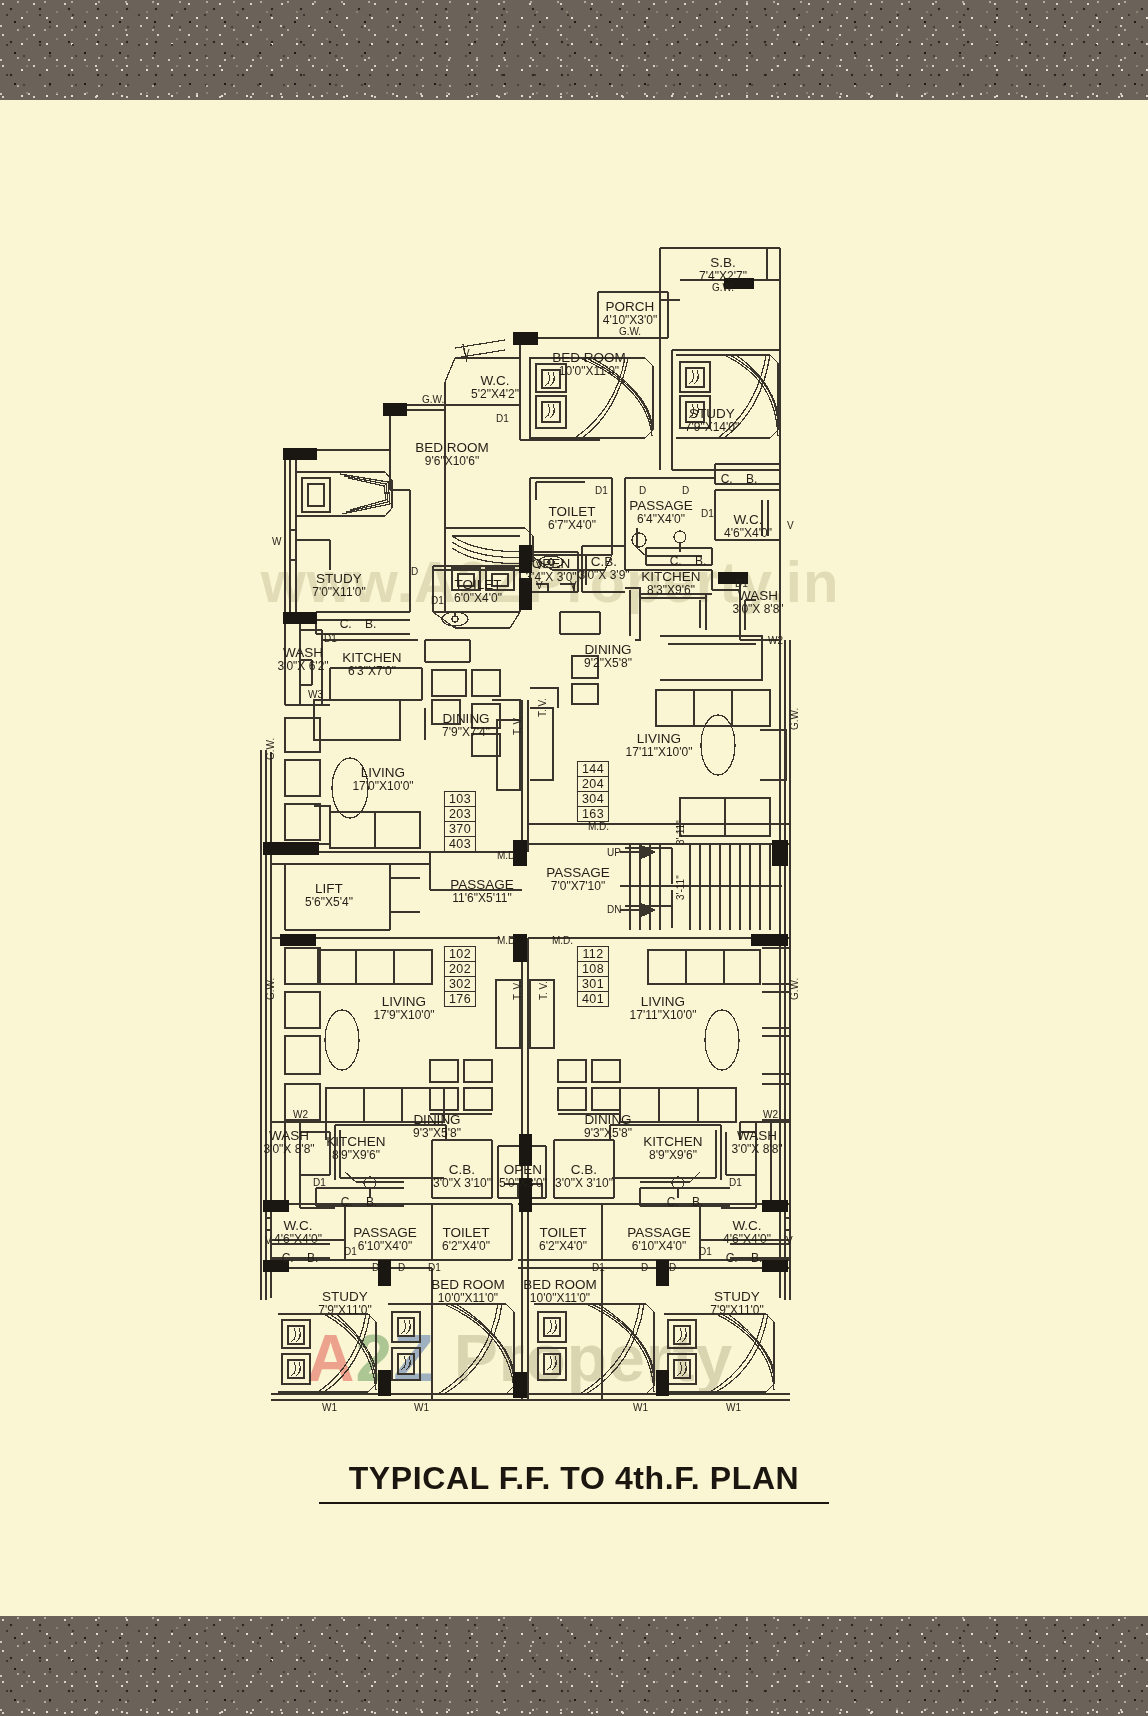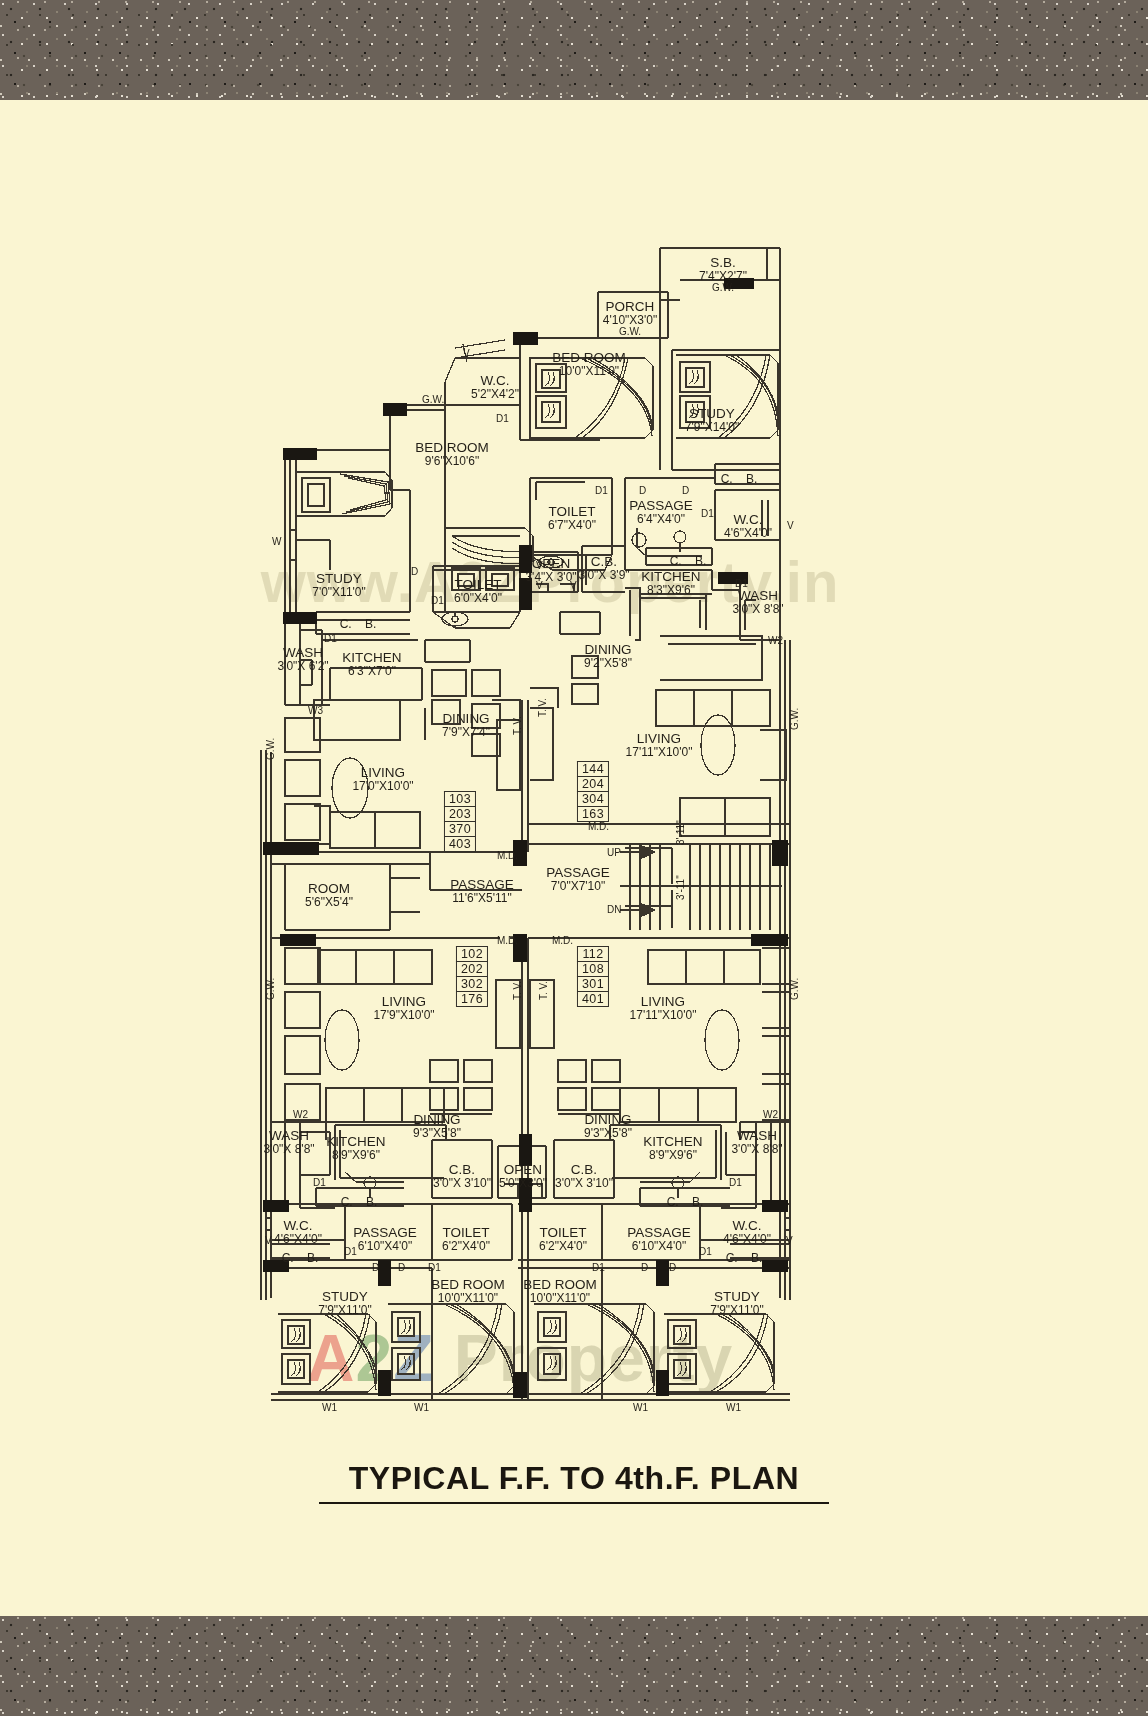--- a/index.html
+++ b/index.html
@@ -676,21 +676,21 @@
       </div>
       <div class="lbl ctr" style="left: 659px; top: 632px;">
         <div class="t13">LIVING</div>
         <div class="t12">17'11"X10'0"</div>
       </div>
       <div class="lbl ctr" style="left: 383px; top: 666px;">
         <div class="t13">LIVING</div>
         <div class="t12">17'0"X10'0"</div>
       </div>
       <div class="lbl ctr" style="left: 329px; top: 782px;">
-        <div class="t13">ROOM</div>
+        <div class="t13">LIFT</div>
         <div class="t12">5'6"X5'4"</div>
       </div>
       <div class="lbl ctr" style="left: 482px; top: 778px;">
         <div class="t13">PASSAGE</div>
         <div class="t12">11'6"X5'11"</div>
       </div>
       <div class="lbl ctr" style="left: 578px; top: 766px;">
         <div class="t13">PASSAGE</div>
         <div class="t12">7'0"X7'10"</div>
       </div>
@@ -794,21 +794,21 @@
         <div>203</div>
         <div>370</div>
         <div>403</div>
       </div>
       <div class="numstack" style="left: 593px; top: 661px;">
         <div>144</div>
         <div>204</div>
         <div>304</div>
         <div>163</div>
       </div>
-      <div class="numstack" style="left: 460px; top: 846px; margin-left: 12px;">
+      <div class="numstack" style="left: 460px; top: 846px;">
         <div>102</div>
         <div>202</div>
         <div>302</div>
         <div>176</div>
       </div>
       <div class="numstack" style="left: 593px; top: 846px;">
         <div>112</div>
         <div>108</div>
         <div>301</div>
         <div>401</div>
@@ -822,21 +822,21 @@
       <div class="lbl t10" style="left: 431px; top: 496px;">D1</div>
       <div class="lbl t10" style="left: 595px; top: 386px;">D1</div>
       <div class="lbl t10" style="left: 639px; top: 386px;">D</div>
       <div class="lbl t10" style="left: 682px; top: 386px;">D</div>
       <div class="lbl t10" style="left: 701px; top: 409px;">D1</div>
       <div class="lbl t10" style="left: 787px; top: 421px;">V</div>
       <div class="lbl t10" style="left: 463px; top: 249px;">V</div>
       <div class="lbl t10" style="left: 735px; top: 479px;">D1</div>
       <div class="lbl t10" style="left: 768px; top: 536px;">W2</div>
       <div class="lbl t10" style="left: 324px; top: 534px;">D1</div>
-      <div class="lbl t10" style="left: 308px; top: 590px; margin-top: 16px;">W3</div>
+      <div class="lbl t10" style="left: 308px; top: 590px;">W3</div>
       <div class="lbl t10" style="left: 536px; top: 461px;">V</div>
       <div class="lbl t10" style="left: 536px; top: 481px;">V</div>
       <div class="lbl t10" style="left: 570px; top: 481px;">V</div>
       <div class="lbl t10 rot" style="left: 266px; top: 660px; transform: rotate(-90deg);">G.W.</div>
       <div class="lbl t10 rot" style="left: 790px; top: 630px; transform: rotate(-90deg);">G.W.</div>
       <div class="lbl t10 rot" style="left: 513px; top: 635px; transform: rotate(-90deg);">T. V.</div>
       <div class="lbl t10 rot" style="left: 538px; top: 617px; transform: rotate(-90deg);">T. V.</div>
       <div class="lbl t10" style="left: 497px; top: 751px;">M.D.</div>
       <div class="lbl t10" style="left: 588px; top: 722px;">M.D.</div>
       <div class="lbl t10" style="left: 607px; top: 748px;">UP</div>

